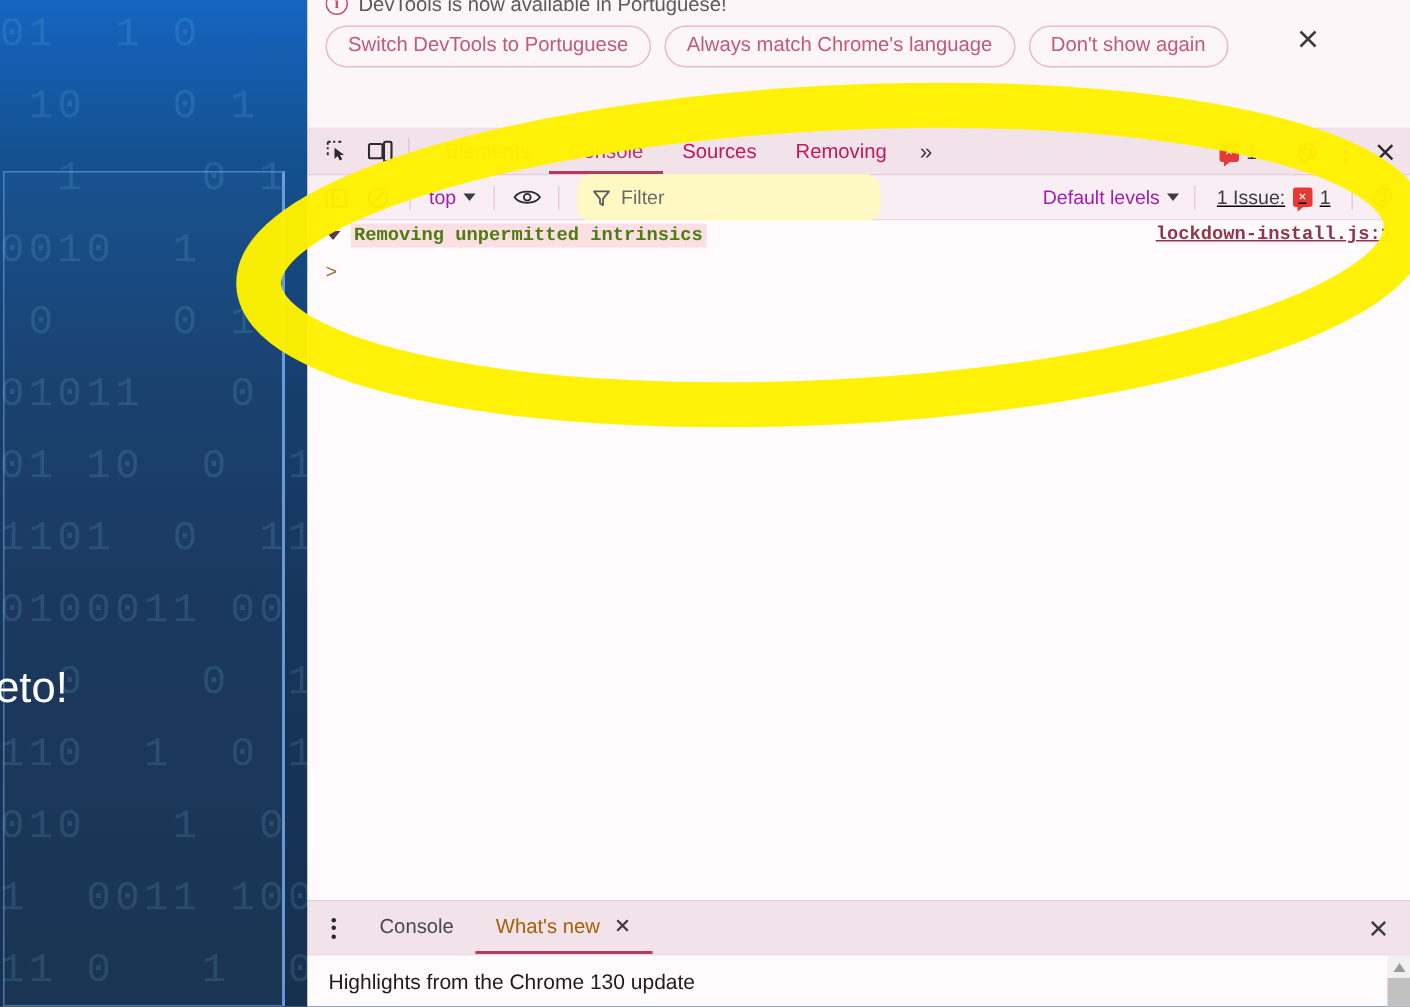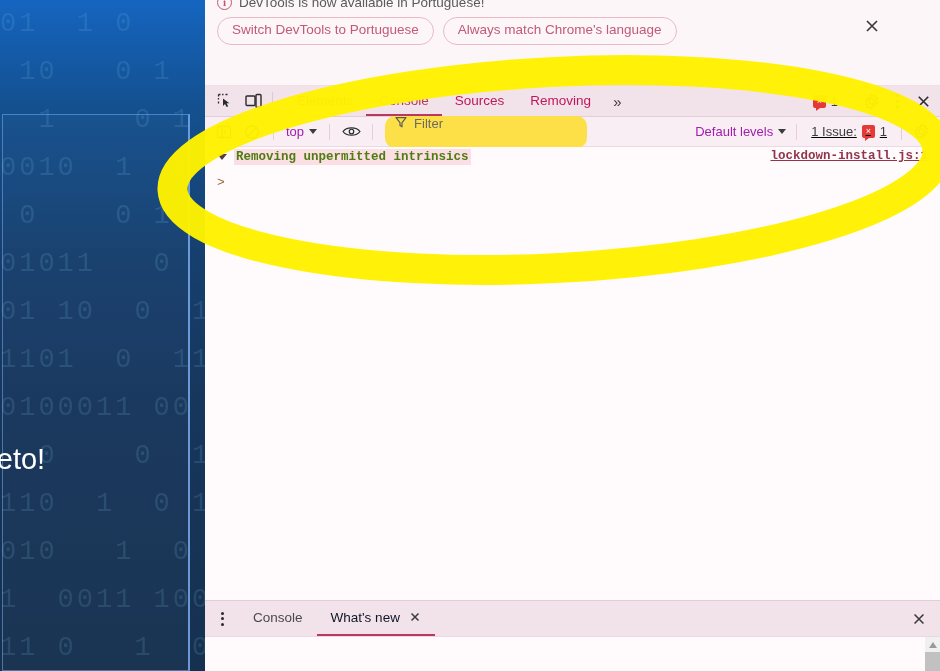--- a/index.html
+++ b/index.html
@@ -134,22 +134,22 @@
     display: flex; align-items: center; padding: 0 6px; gap: 2px;
   }
   .fb-sep { width: 1px; height: 16px; background: #e8ccd9; margin: 0 6px; }
   .fb-select {
     display: flex; align-items: center; gap: 5px; cursor: pointer;
     font-size: 13px; color: #a21caf; padding: 0 4px;
   }
   .caret { width: 0; height: 0; border-left: 4.5px solid transparent; border-right: 4.5px solid transparent; border-top: 5.5px solid #3c3c3c; }
   .filter-input {
     flex: 1 1 auto; max-width: 202px; height: 32px; margin-left: 4px;
-    background: #fde047; border: none; border-radius: 10px;
-    display: flex; align-items: flex-start; gap: 7px; padding: 0 10px;
+    background: #fef9c3; border: none; border-radius: 10px;
+    display: flex; align-items: center; gap: 7px; padding: 0 10px;
     cursor: text;
   }
   .filter-ph { font-size: 13px; color: #6a6a6a; }
   .fb-right { margin-left: auto; display: flex; align-items: center; }
   .issue-text { font-size: 13px; color: #3c3c3c; }
   .issue-box { display: flex; align-items: center; gap: 5px; padding: 0 8px; cursor: pointer; text-decoration: underline; }
 
   
   .console-body {
     flex: 1 1 auto; background: #fffbfd; overflow: hidden; position: relative;
@@ -184,21 +184,21 @@
   .drawer-tabs {
     height: 36px; background: #f2e3ea; display: flex; align-items: stretch;
     border-bottom: 1px solid #edd8e2;
   }
   .drawer-menu { width: 34px; display: flex; align-items: center; justify-content: center; cursor: pointer; }
   .dtab {
     padding: 0 14px; display: flex; align-items: center; gap: 9px;
     font-size: 13.5px; color: #4a4a4a; cursor: pointer;
     border-bottom: 2px solid transparent;
   }
-  .dtab.active { color: #0f172a; border-bottom-color: #b8385e; }
+  .dtab.active { color: #a16207; border-bottom-color: #b8385e; }
   .dtab-close { font-size: 14px; color: #3c3c3c; cursor: pointer; line-height: 1; }
   .drawer-close {
     margin-left: auto; width: 42px; display: flex; align-items: center; justify-content: center;
     cursor: pointer; color: #3c3c3c; font-size: 17px;
   }
   .drawer-content {
     flex: 1 1 auto; background: #fffbfd; position: relative;
     display: flex; align-items: center;
   }
   .drawer-text { font-size: 14px; color: #1c1c1c; padding-left: 14px; }
@@ -248,20 +248,21 @@
   <div class="devtools">
 
     <div class="lang-banner">
       <div class="banner-head">
         <div class="info-icon">i</div>
         <div class="banner-text">DevTools is now available in Portuguese!</div>
       </div>
       <div class="banner-btns">
         <button class="pill">Switch DevTools to Portuguese</button>
         <button class="pill">Always match Chrome's language</button>
+        <button class="pill">Don't show again</button>
       </div>
       <div class="banner-close">
         <svg width="18" height="18" viewBox="0 0 18 18" aria-hidden="true">
           <path d="M4 4 L14 14 M14 4 L4 14" stroke="#3c3c3c" stroke-width="1.7" fill="none"></path>
         </svg>
       </div>
     </div>
 
     <div class="tabbar">
       <div class="tb-icon first">
@@ -396,20 +397,21 @@
             </svg>
           </span>
         </div>
         <div class="drawer-close">
           <svg width="16" height="16" viewBox="0 0 18 18" aria-hidden="true">
             <path d="M4 4 L14 14 M14 4 L4 14" stroke="#3c3c3c" stroke-width="1.8" fill="none"></path>
           </svg>
         </div>
       </div>
       <div class="drawer-content">
+        <div class="drawer-text">Highlights from the Chrome 130 update</div>
         <div class="scrollbar">
           <span class="sb-arrow"></span>
           <span class="sb-thumb"></span>
         </div>
       </div>
     </div>
   </div>
 
   <svg class="annot" viewBox="0 0 940 671">
     <ellipse cx="555" cy="170" rx="383" ry="98" fill="none" stroke="#FFF200" stroke-width="30" transform="rotate(-3 555 170)" opacity="0.97"></ellipse>

